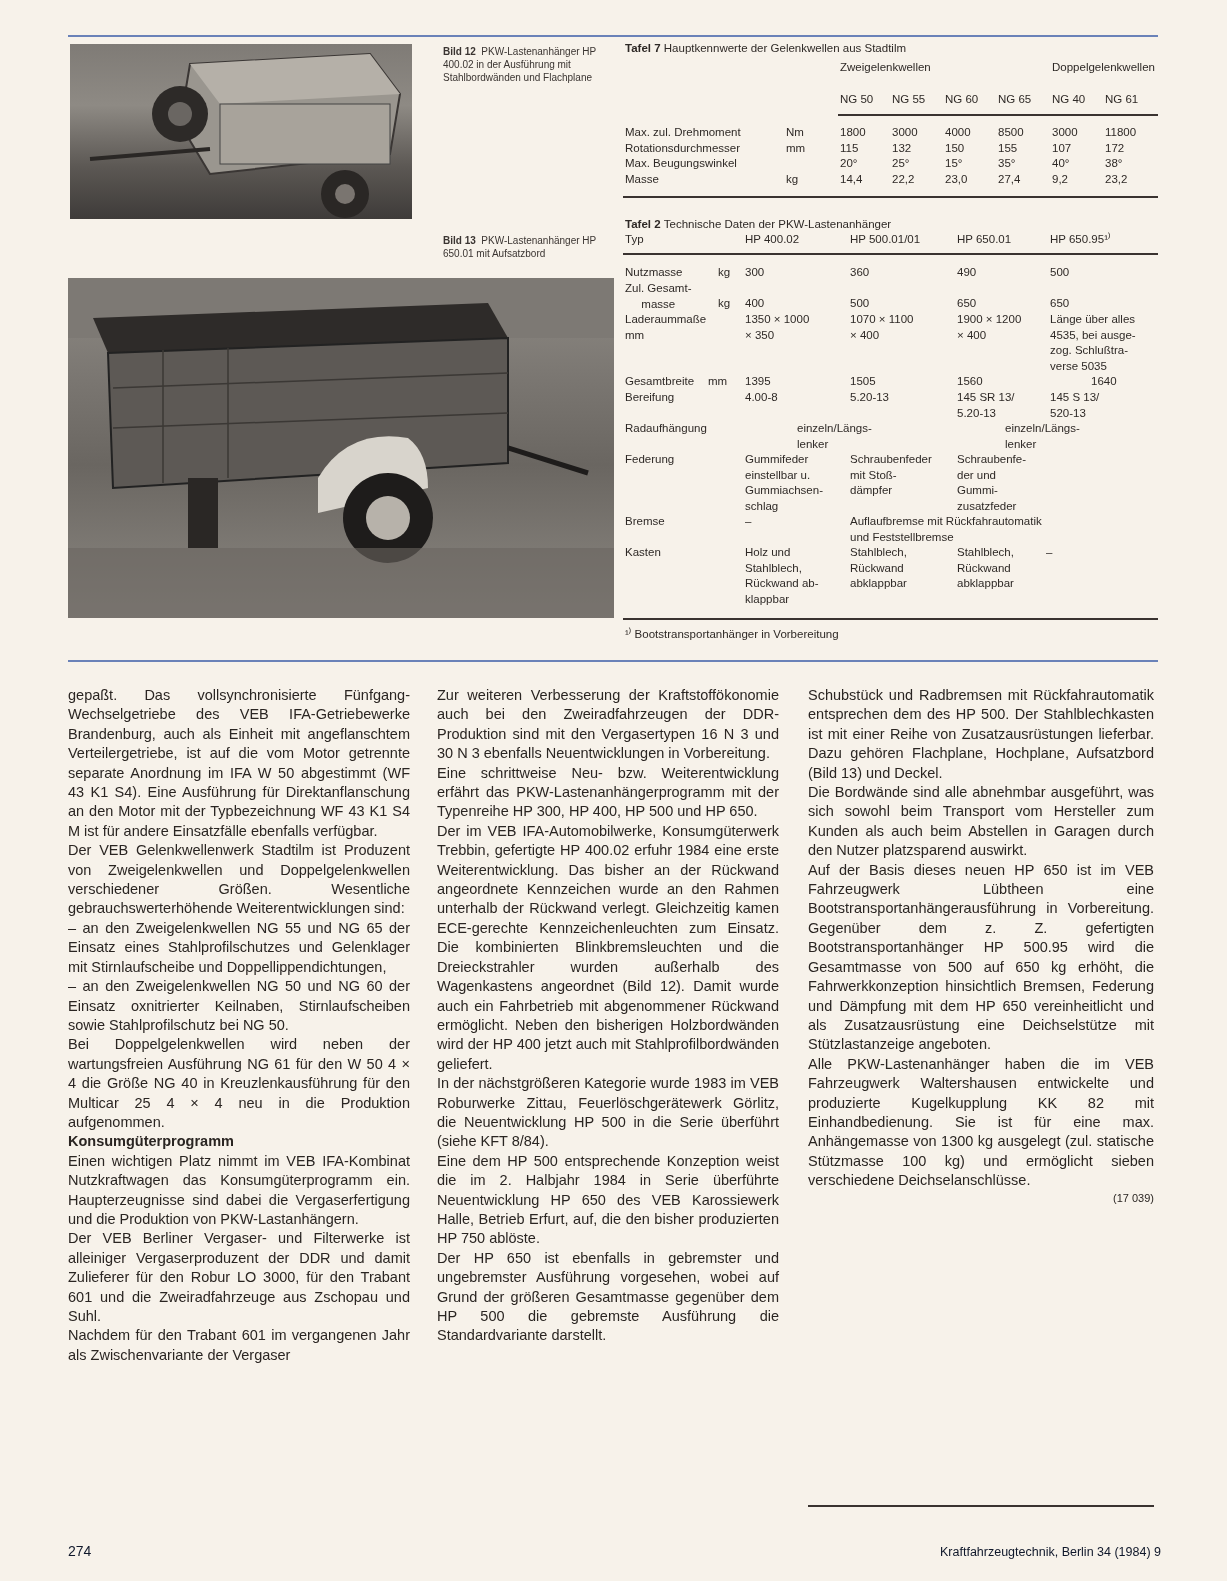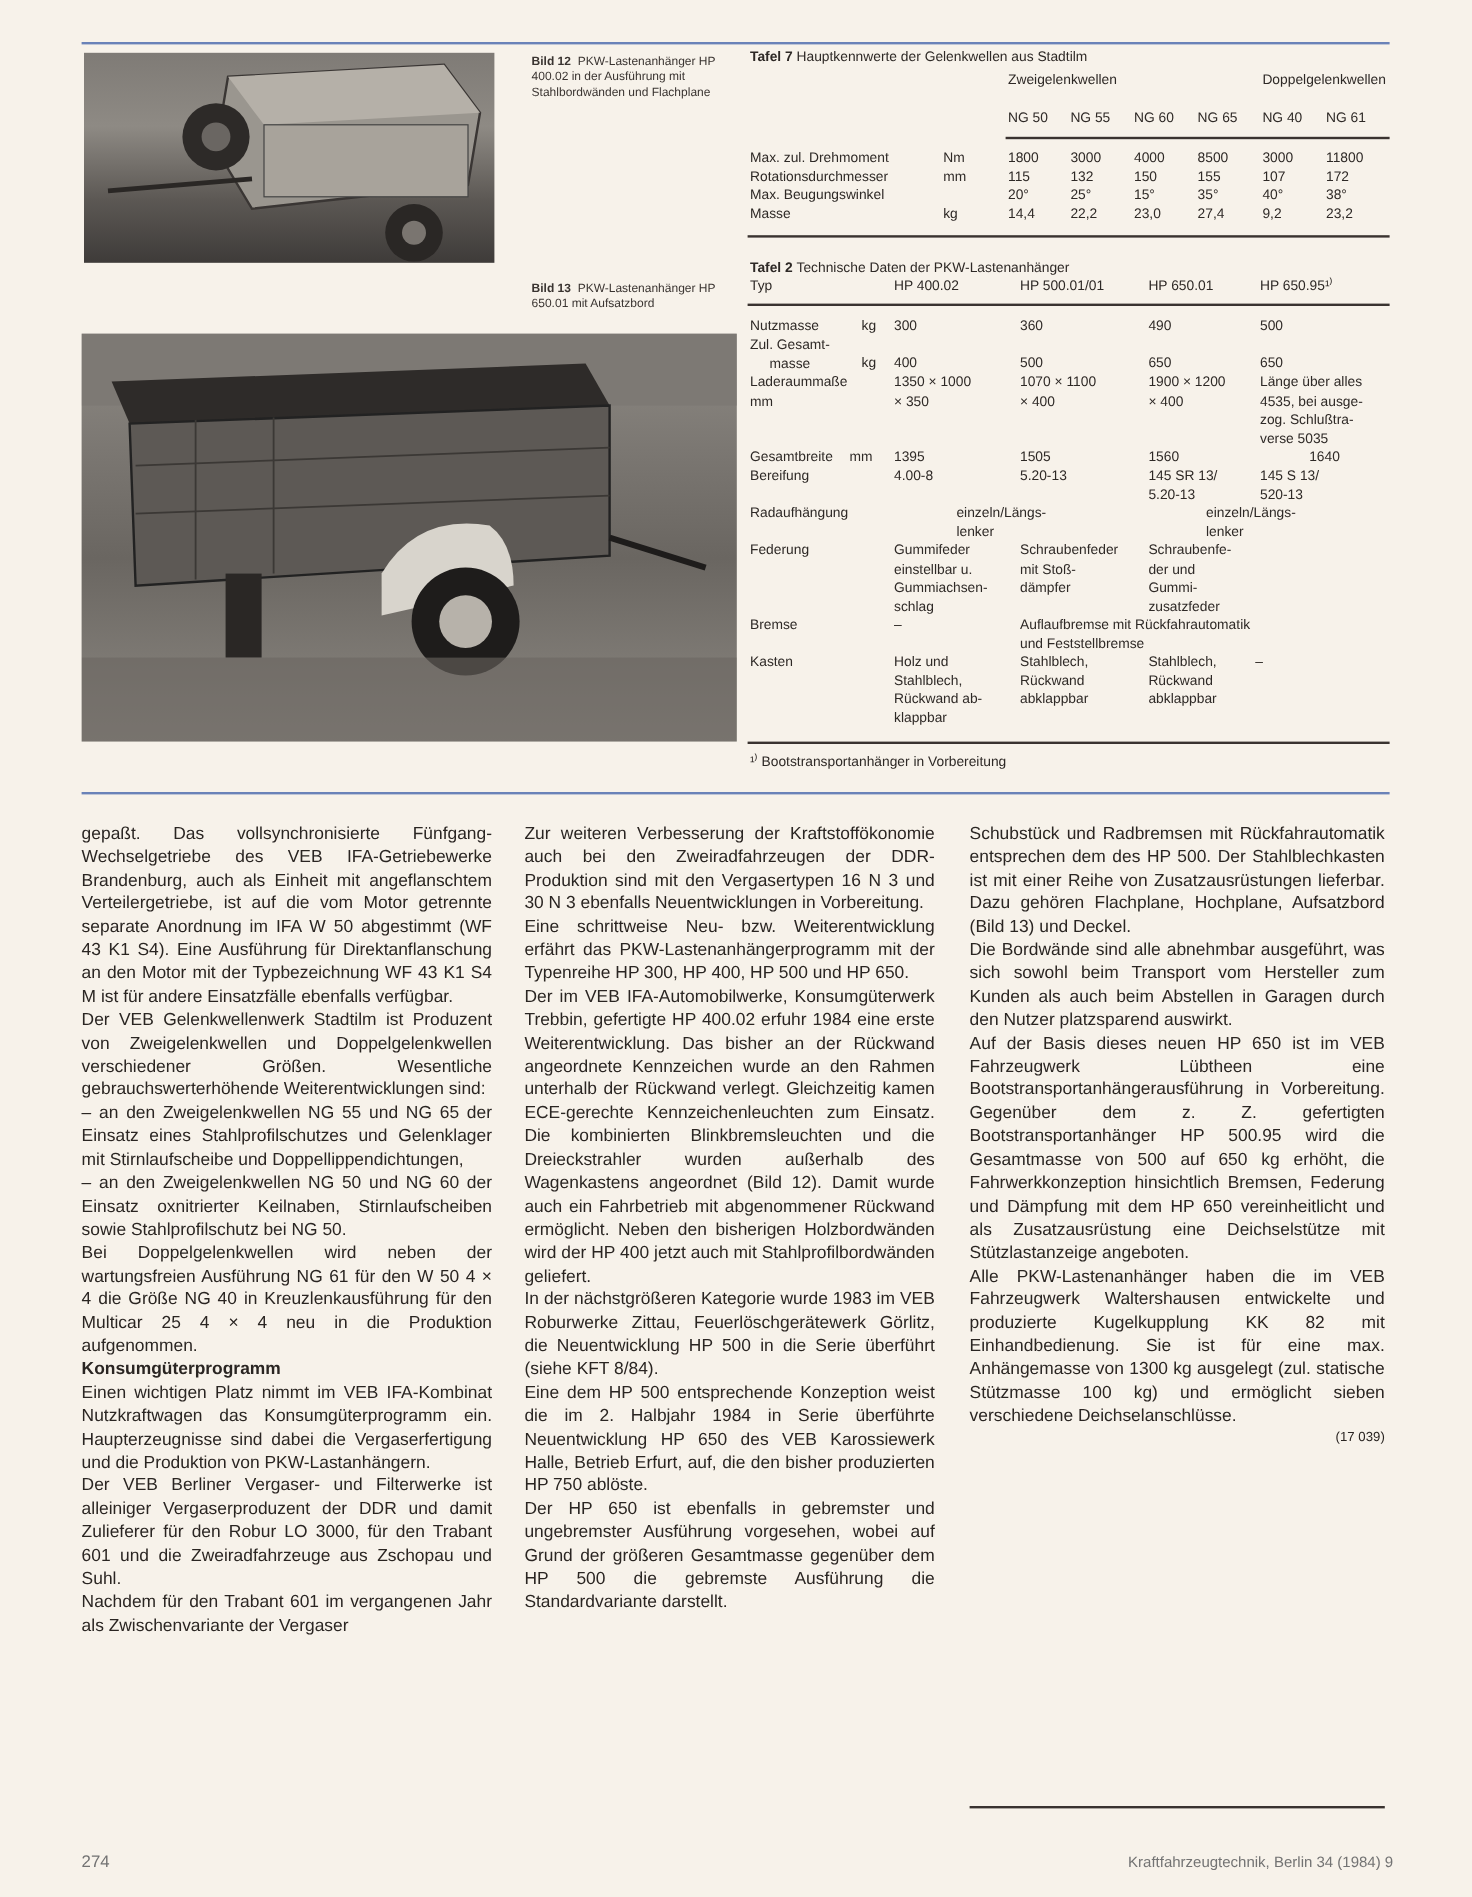--- a/index.html
+++ b/index.html
@@ -18,21 +18,21 @@
   }
   .caption { font-size: 10px; line-height: 13px; color: #3a3431; }
   .caption b { font-weight: bold; }
   .tbl { font-size: 11.5px; line-height: 15.5px; color: #2e2926; }
   .tbl-title { font-size: 11.5px; color: #2e2926; }
   .tbl-title b { font-weight: bold; }
   .cell { position: absolute; white-space: pre-line; }
   .col { position: absolute; font-size: 14.5px; line-height: 19.4px; text-align: justify; color: #2a2522; }
   .col p { margin: 0; white-space: pre-line; text-align: justify; }
   .col h3 { margin: 0; font-size: 14.5px; font-weight: bold; line-height: 19.4px; }
-  .footer { font-family: "Liberation Sans", sans-serif; font-size: 13px; color: #737373; }
+  .footer { font-family: "Liberation Sans", sans-serif; font-size: 13px; color: #0f172a; }
 </style>
 </head>
 <body>
 
 <div class="rule-blue" style="left:68px; top:35px; width:1090px;"></div>
 
 <div class="photo" style="left:70px; top:44px; width:342px; height:175px; background: linear-gradient(180deg,#7f7b76 0%,#8e8a84 35%,#5c5854 70%,#3e3b39 100%);">
   <svg width="342" height="175" viewBox="0 0 342 175">
     <polygon points="120,20 300,10 330,50 320,110 140,130 110,80" fill="#9a968f" stroke="#3a3634" stroke-width="2"></polygon>
     <polygon points="120,20 300,10 330,50 150,60" fill="#b5b0a8"></polygon>

